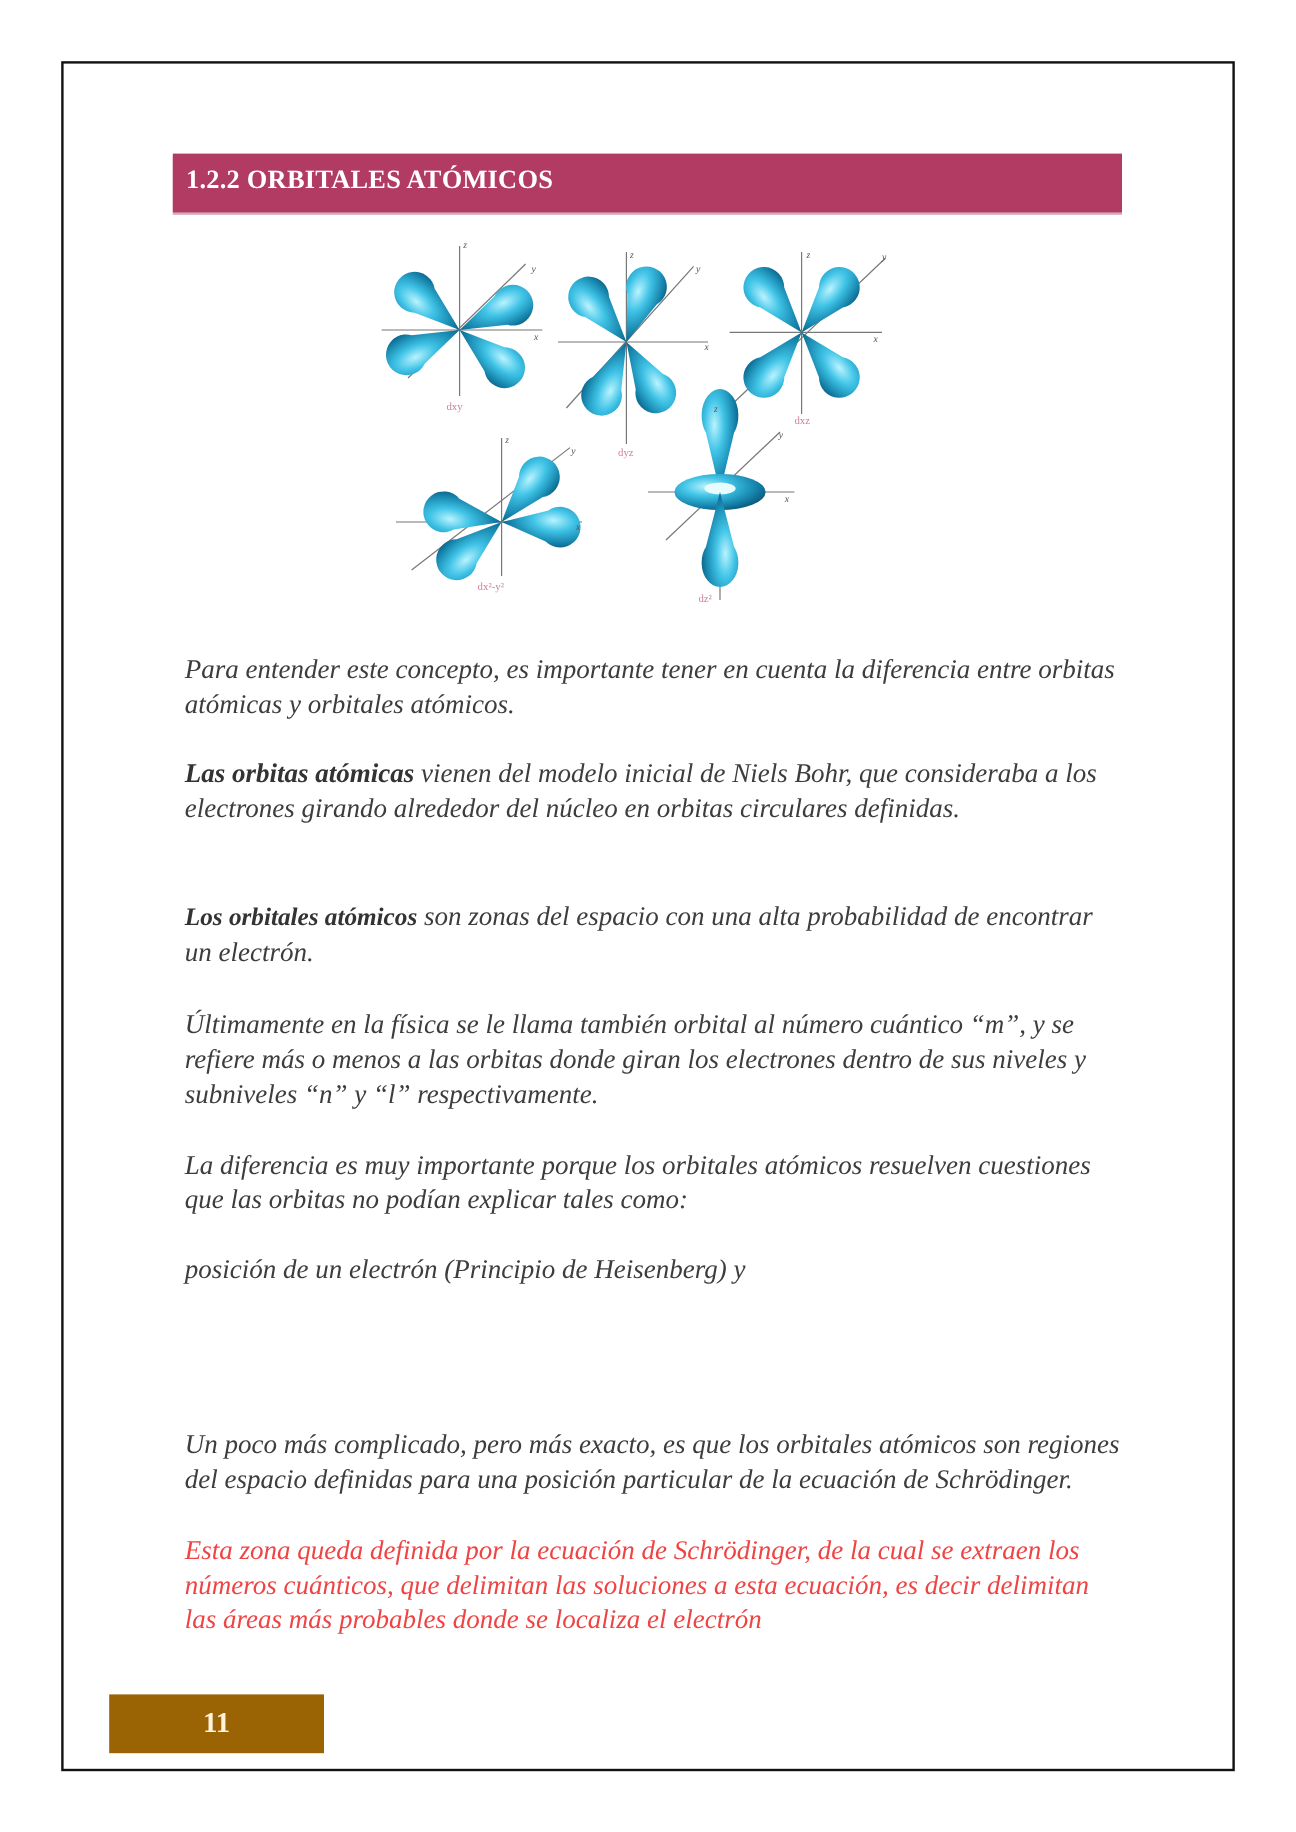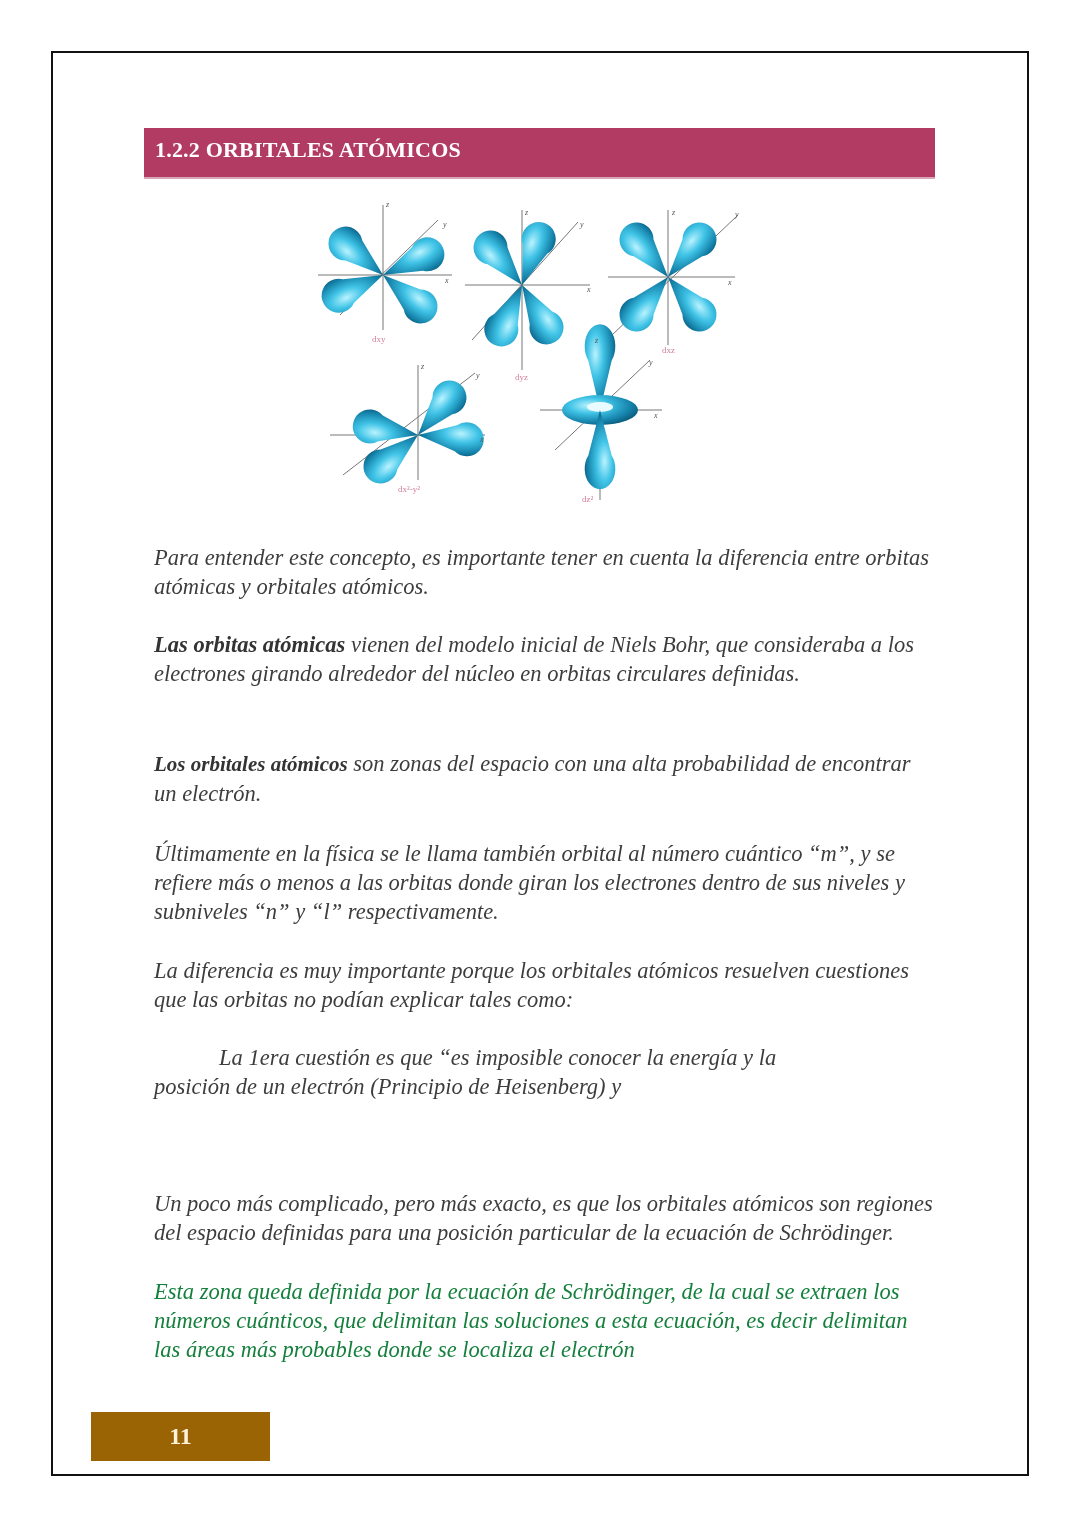--- a/index.html
+++ b/index.html
@@ -10,21 +10,21 @@
     .heading-bar { position: absolute; left: 144px; top: 128px; width: 791px; height: 49px;
                    background: #b23b64; box-shadow: 0 2px 0 #d9a7b8; }
     .heading-text { position: absolute; left: 11px; top: 9px; color: #ffffff; font-weight: bold;
                     font-size: 22px; letter-spacing: 0.2px; white-space: nowrap; }
     .figure { position: absolute; left: 310px; top: 195px; width: 450px; height: 320px; }
     .figure svg { width: 450px; height: 320px; display: block; }
     .text { position: absolute; left: 154px; width: 780px; font-size: 22.5px; line-height: 29px;
             color: #3d3d3d; font-style: italic; }
     .text b { color: #333333; margin-top: 42px; }
     .text .big { font-size: 21px; }
-    .text.dark { color: #15803d; }
+    .text.dark { color: #ef4444; }
     .indent { padding-left: 65px; }
     .page-num { position: absolute; left: 91px; top: 1412px; width: 179px; height: 49px;
                 background: #9a6304; }
     .page-num span { position: absolute; left: 0; right: 0; top: 11px; text-align: center;
                      color: #fff3dc; font-weight: bold; font-size: 24px; }
   </style>
 </head>
 <body>
 
 <div class="page-frame"></div>
@@ -129,21 +129,20 @@
 
 <div class="text" style="top:630px;"><b>Las orbitas atómicas</b><span> vienen del modelo inicial de Niels Bohr, que consideraba a los electrones girando alrededor del núcleo en orbitas circulares definidas.</span></div>
 
 <div class="text" style="top:749px;"><b class="big">Los orbitales atómicos</b><span> son zonas del espacio con una alta probabilidad de encontrar un electrón.</span></div>
 
 <div class="text" style="top:839px;">Últimamente en la física se le llama también orbital al número cuántico “m”, y se refiere más o menos a las orbitas donde giran los electrones dentro de sus niveles y subniveles “n” y “l” respectivamente.</div>
 
 <div class="text" style="top:956px;">La diferencia es muy importante porque los orbitales atómicos resuelven cuestiones que las orbitas no podían explicar tales como:</div>
 
 <div class="text" style="top:1043px;">
-  <div class="indent">La 1era cuestión es que “es imposible conocer la energía y la</div>
   <div>posición de un electrón (Principio de Heisenberg) y</div>
 </div>
 
 <div class="text" style="top:1189px;">Un poco más complicado, pero más exacto, es que los orbitales atómicos son regiones del espacio definidas para una posición particular de la ecuación de Schrödinger.</div>
 
 <div class="text dark" style="top:1277px;">Esta zona queda definida por la ecuación de Schrödinger, de la cual se extraen los números cuánticos, que delimitan las soluciones a esta ecuación, es decir delimitan las áreas más probables donde se localiza el electrón</div>
 
 <div class="page-num">
   <span>11</span>
 </div>

